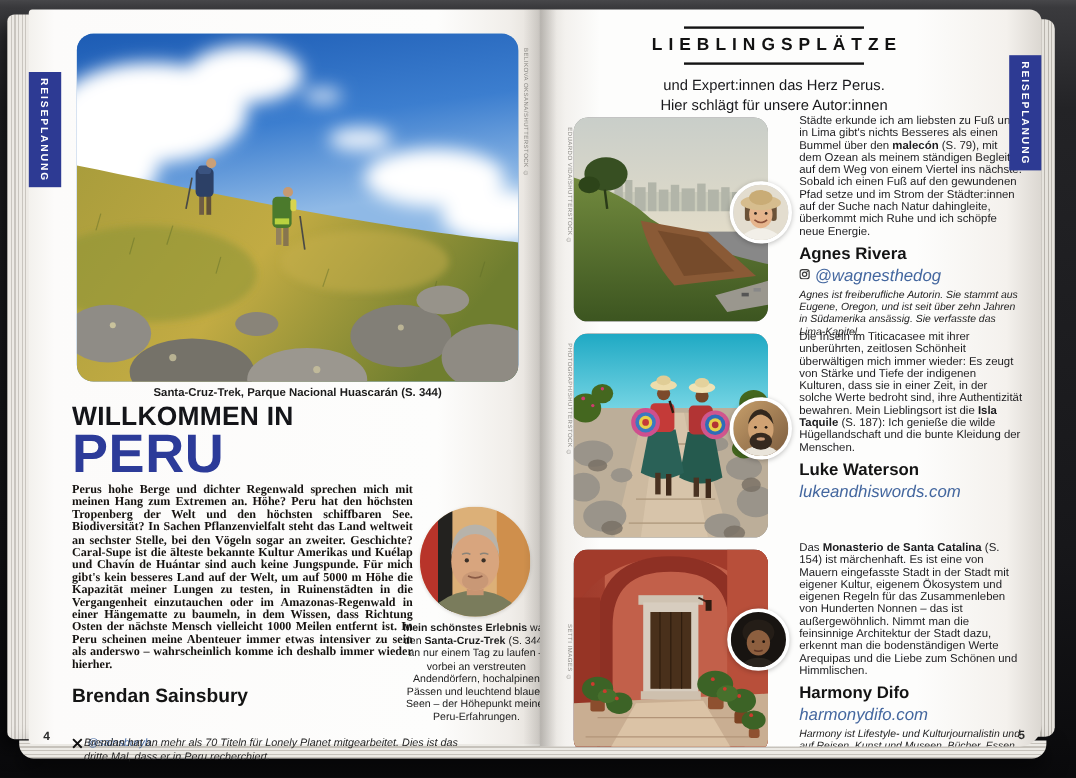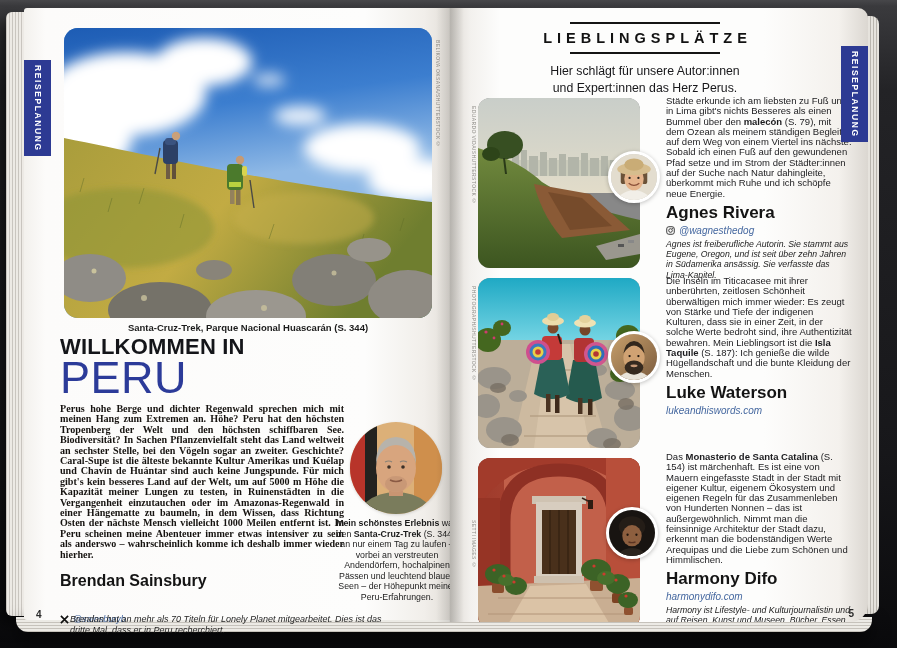--- a/index.html
+++ b/index.html
@@ -21,21 +21,21 @@
   .tab{position:absolute;background:#2d3a93;color:#fff;display:flex;align-items:center;justify-content:center;}
   .tab span{writing-mode:vertical-rl;font-size:8.5px;font-weight:700;letter-spacing:1.6px;}
   .tab-left{left:0;top:52px;width:27px;height:96px;}
   .tab-right{left:391px;top:38px;width:27px;height:96px;}
   
   .hero{position:absolute;left:40px;top:20px;width:368px;height:290px;margin:0;border-radius:14px;overflow:hidden;background:#4a86c8;}
   .vcred{position:absolute;writing-mode:vertical-rl;font-size:5px;letter-spacing:.4px;color:#8d8b86;}
   .hero-credit{left:411px;top:32px;}
   .hero-caption{position:absolute;left:40px;top:314px;width:368px;text-align:center;font-size:9.5px;font-weight:700;color:#1c1c1c;}
   .t1{position:absolute;left:36px;top:326px;margin:0;font-size:22px;font-weight:800;letter-spacing:.2px;color:#141519;}
-  .t2{position:absolute;left:36px;top:344px;margin:0;font-size:45px;font-weight:400;letter-spacing:.5px;color:#2c3b99;}
+  .t2{position:absolute;left:36px;top:344px;margin:0;font-size:45px;font-weight:700;letter-spacing:.5px;color:#2c3b99;}
   .intro{position:absolute;left:36px;top:396px;width:284px;margin:0;text-align:justify;
     font-family:"Liberation Serif",serif;font-weight:600;font-size:10.1px;line-height:10.4px;color:#161310;}
   .a-name{position:absolute;left:36px;top:564px;font-size:16px;font-weight:800;color:#141414;}
   .a-handle{position:absolute;left:36px;top:606px;display:flex;align-items:center;gap:4px;font-size:9px;font-style:italic;color:#44679f;}
   .a-bio{position:absolute;left:36px;top:596px;width:334px;margin:10px;font-size:9px;line-height:11px;font-style:italic;color:#1f1f1f;}
   .pgnum{position:absolute;font-size:10px;font-weight:700;color:#2a2a2a;}
   .pg-left{left:12px;top:601px;}
   .pg-right{right:14px;top:600px;}
   .side-avatar{position:absolute;left:326px;top:414px;width:92px;height:92px;border-radius:50%;overflow:hidden;box-shadow:0 1px 3px rgba(0,0,0,.15);}
   .side-note{position:absolute;left:312px;top:510px;width:122px;margin:0;text-align:center;font-size:8.8px;line-height:10.5px;color:#1b1b1b;}
@@ -47,22 +47,22 @@
   .ph{position:absolute;left:28px;width:162px;height:170px;margin:0;border-radius:12px;overflow:hidden;background:#888;}
   .ph1{top:90px;}.ph2{top:270px;}.ph3{top:450px;}
   .pc1{left:21px;top:98px;}.pc2{left:21px;top:278px;}.pc3{left:21px;top:512px;}
   .mini-avatar{position:absolute;width:46px;height:46px;border-radius:50%;border:3px solid #fff;overflow:hidden;box-shadow:0 1px 4px rgba(0,0,0,.25);background:#ccc;}
   .av1{left:158px;top:143px;}.av2{left:158px;top:323px;}.av3{left:156px;top:499px;}
   .expert{position:absolute;left:216px;width:186px;}
   .e1{top:88px;}.e2{top:268px;}.e3{top:444px;}
   .blurb{margin:0;font-size:9.5px;line-height:10.3px;color:#1b1b1e;}
   .blurb .bi{font-weight:700;}
   .blurb .b{font-weight:700;}
-  .x-name{margin-top:4px;font-size:17px;font-weight:800;color:#141414;}
-  .x-contact{margin-top:2px;display:flex;align-items:center;gap:4px;font-size:10px;font-style:italic;color:#44679f;}
+  .x-name{margin-top:4px;font-size:14px;font-weight:800;color:#141414;}
+  .x-contact{margin-top:2px;display:flex;align-items:center;gap:4px;font-size:14px;font-style:italic;color:#44679f;}
   .x-bio{margin:3px 0 0 0;font-size:8.7px;line-height:10.2px;font-style:italic;color:#222;}
   svg{display:block;}
 </style>
 </head>
 <body>
 
 <div class="stage">
   <div class="edge-left"></div>
   <div class="edge-right"></div>
   <div class="edge-bottom"></div>
@@ -183,22 +183,22 @@
     </div>
     <p class="side-note"><b>Mein schönstes Erlebnis</b><span> war, den </span><b>Santa-Cruz-Trek</b><span> (S. 344), an nur einem Tag zu laufen – vorbei an verstreuten Andendörfern, hochalpinen Pässen und leuchtend blauen Seen – der Höhepunkt meiner Peru-Erfahrungen.</span></p>
   </section>
 
   <section class="page page-right">
     <header class="rp-head">
       <div class="rule"></div>
       <div class="rp-title">LIEBLINGSPLÄTZE</div>
       <div class="rule"></div>
       <div class="rp-sub">
+        <div>und Expert:innen das Herz Perus.</div>
         <div>Hier schlägt für unsere Autor:innen</div>
-        <div>und Expert:innen das Herz Perus.</div>
       </div>
     </header>
 
     <figure class="ph ph1">
       <svg viewBox="0 0 162 170" width="162" height="170" preserveAspectRatio="none">
         <defs>
           <linearGradient id="lsky" x1="0" y1="0" x2="0" y2="1">
               <stop offset="0" stop-color="#c9cec9"></stop>
               <stop offset="1" stop-color="#e2dcc9"></stop>
             </linearGradient>

